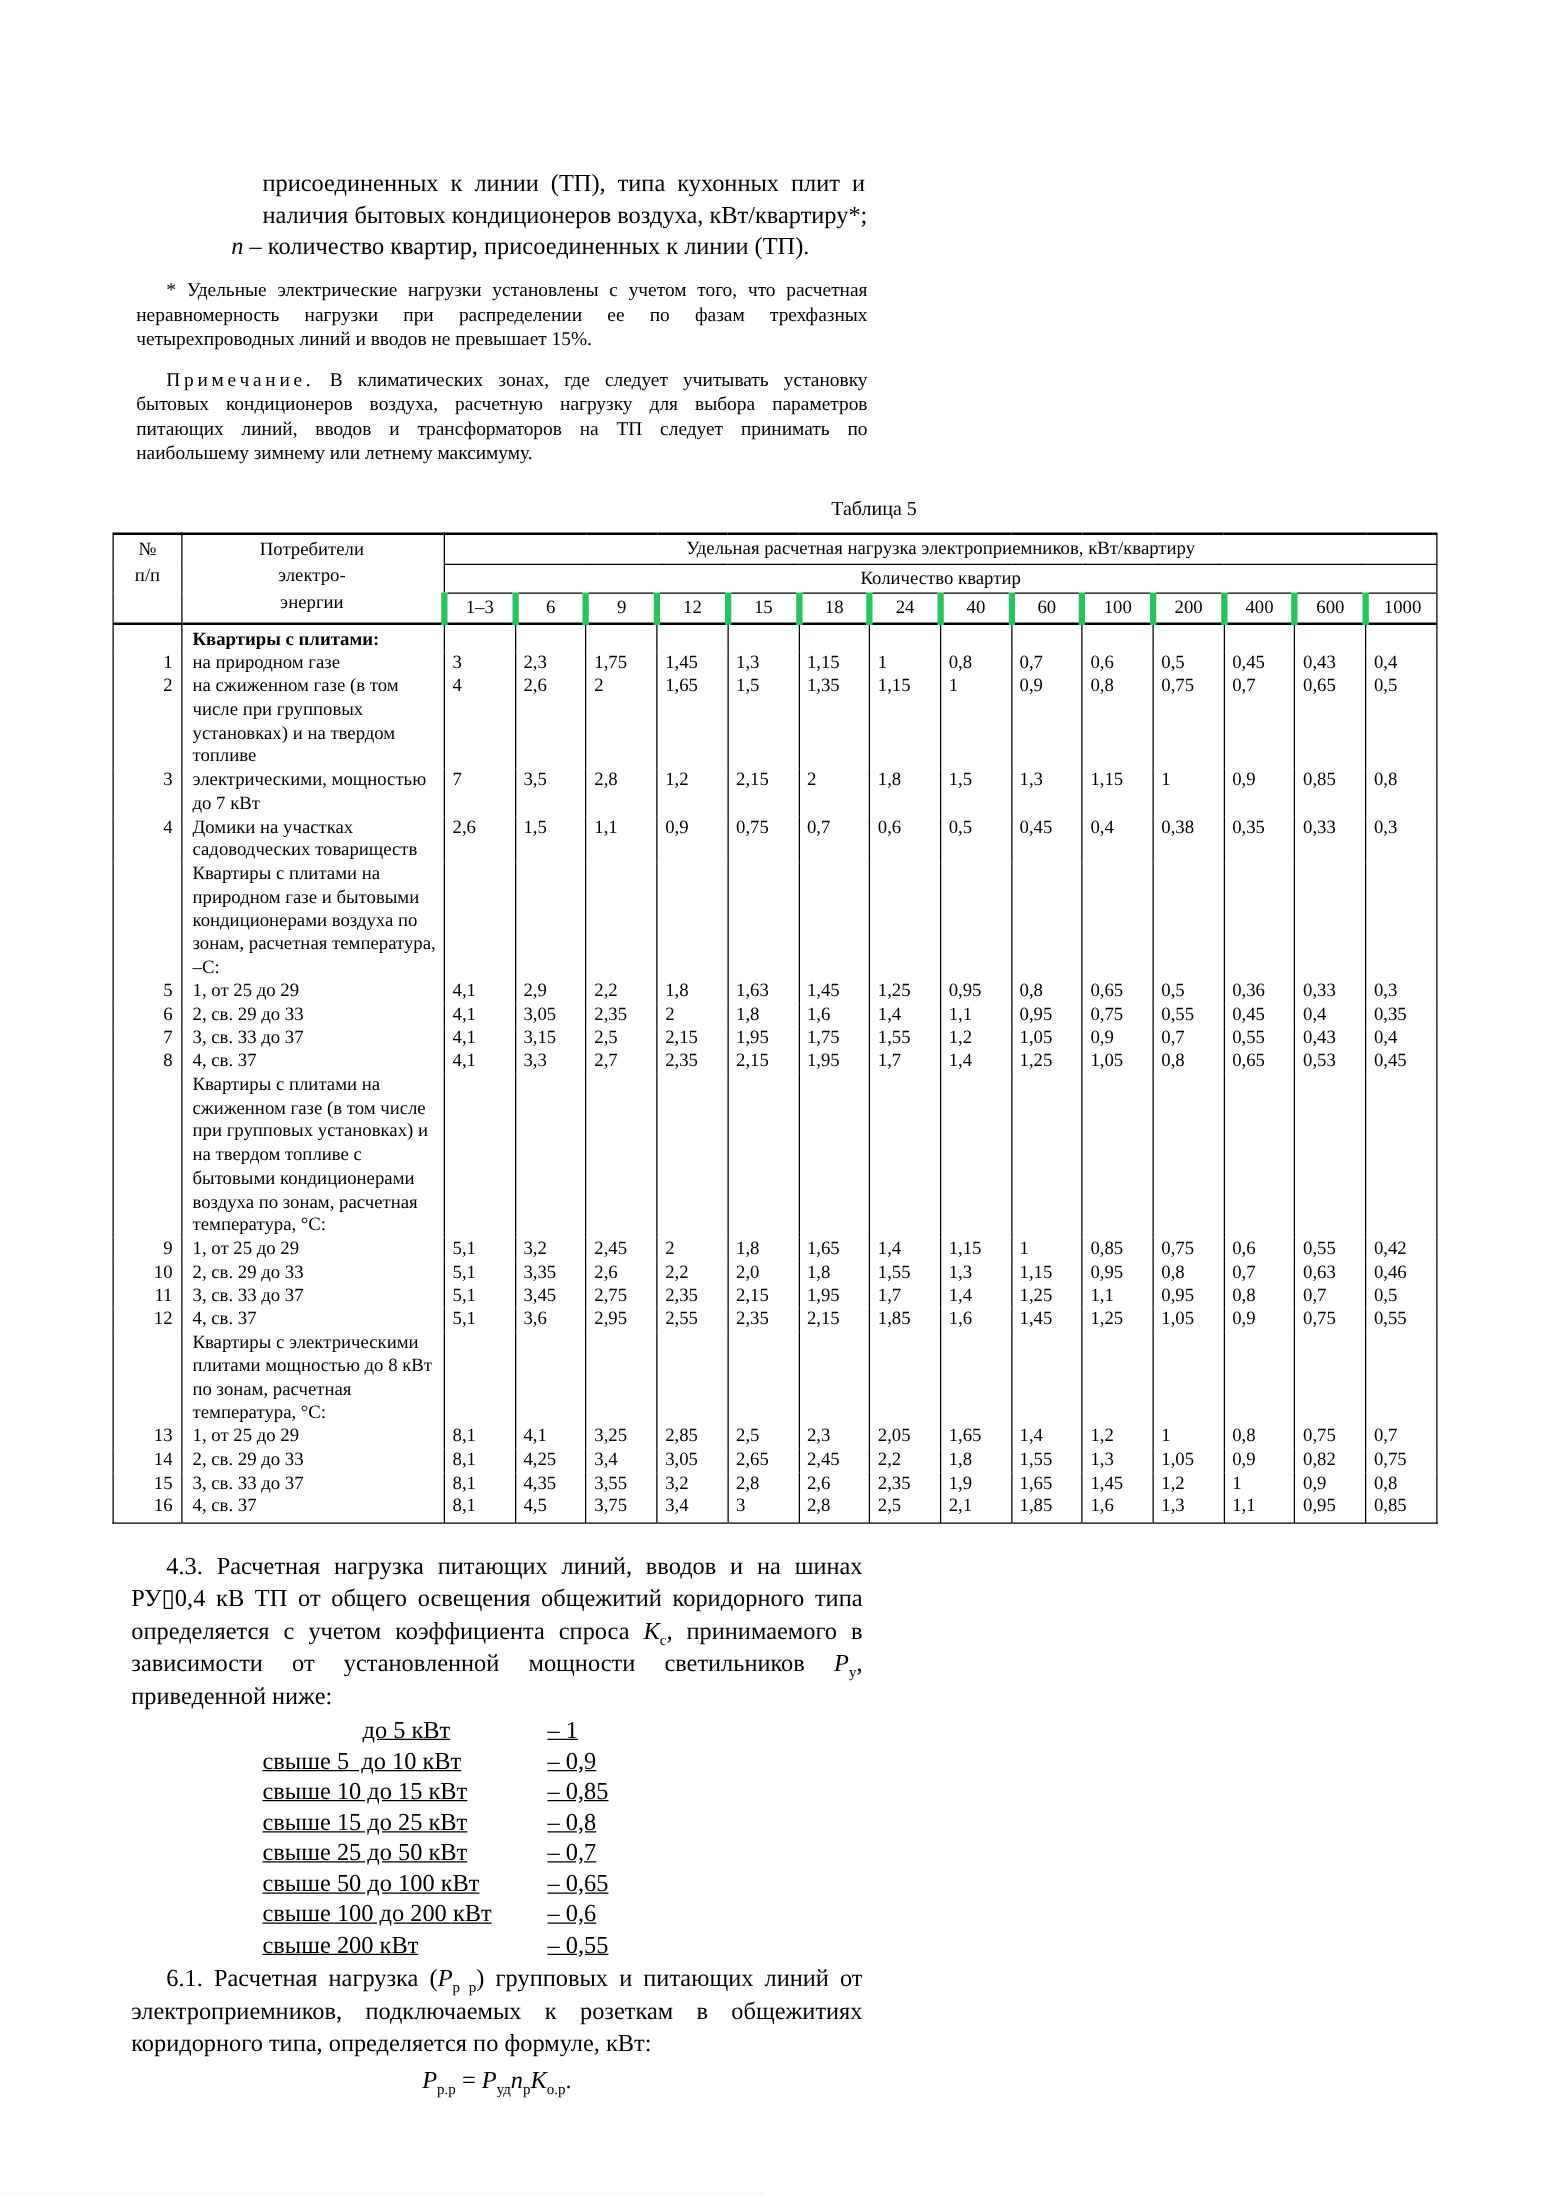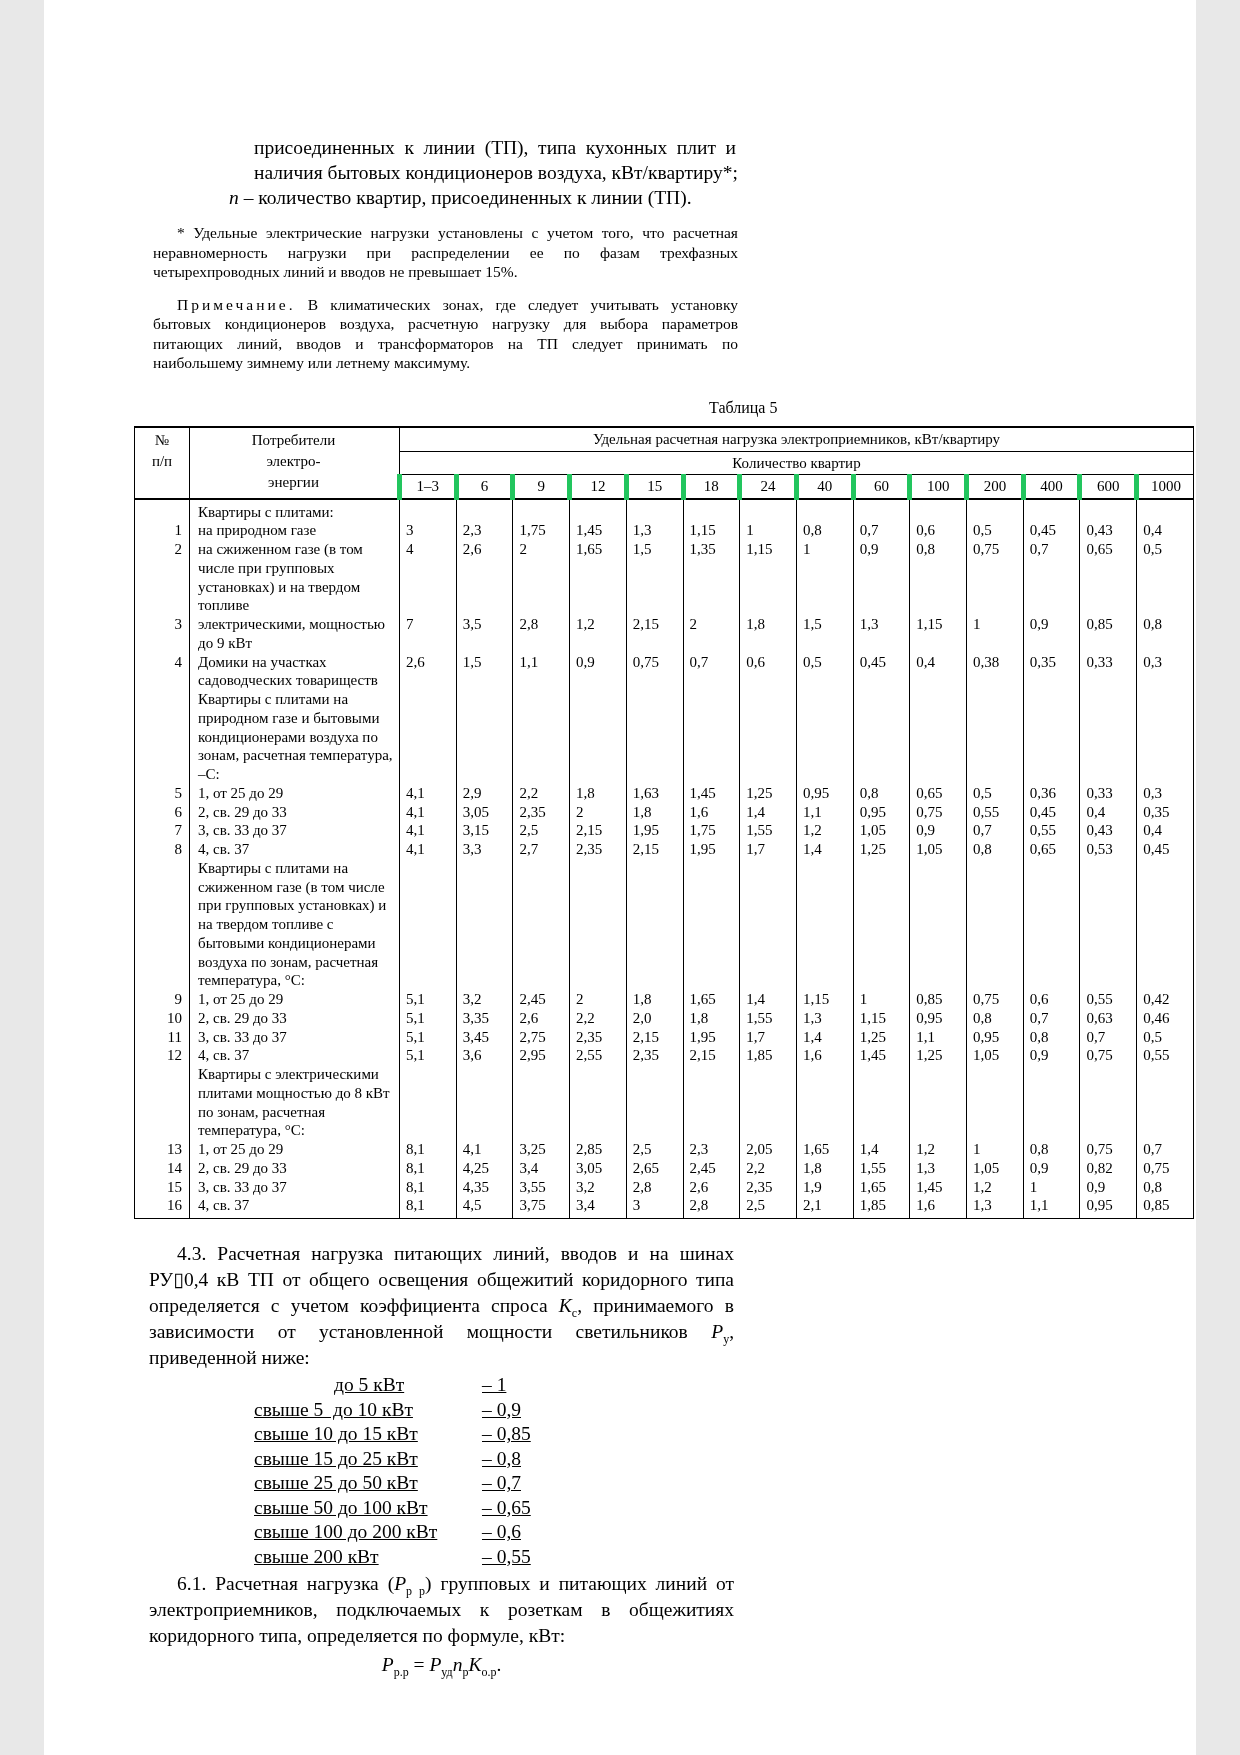--- a/index.html
+++ b/index.html
@@ -1,17 +1,17 @@
 <!DOCTYPE html>
 <html lang="ru"><head>
 <meta charset="utf-8">
 <style>
   html,body{margin:0;padding:0;background:#e8e8e8;}
   .page{
-    width:1152px;min-height:1755px;margin:0 auto;background:#ffffff;color:#000;
+    width:1240px;min-height:1755px;margin:0 auto;background:#ffffff;color:#000;
     font-family:"Liberation Serif","DejaVu Serif",serif;
     box-sizing:border-box;padding:135px 90px 40px 105px;
   }
   
   .intro-line{font-size:19.5px;line-height:25px;}
   .intro-line1{margin-left:105px;width:482px;text-align:justify;text-align-last:justify;}
   .intro-line2{margin-left:105px;}
   .intro-line3{margin-left:80px;}
   .intro-line3 i{font-style:italic;}
   
@@ -30,21 +30,21 @@
   .h-num,.h-consumer{
     vertical-align:top;border-right:1px solid #000;border-bottom:2.5px solid #000;
     white-space:pre-line;text-align:center;padding-top:2px;line-height:21px;
   }
   .h-span{border-bottom:1px solid #000;text-align:center;padding:1px 2px;line-height:21px;}
   .h-group{border-bottom:1px solid #000;text-align:center;padding:1px 2px;line-height:20px;}
   .t5 th.qcol{border-left:5px solid #22c55e;border-bottom:2.5px solid #000;text-align:center;padding:1px 0;line-height:21px;}
   .t5 tbody td{border-left:1px solid #000;vertical-align:top;padding:0 2px 0 6px;}
   .t5 tbody td.cnum{border-left:none;text-align:right;padding-right:7px;}
   .t5 tbody td.clabel{padding-left:8px;}
-  .t5 tbody tr:first-child td{padding-top:3px;}
+  .t5 tbody tr:first-child td{padding-top:3px;font-weight:bold;}
   .t5 tbody tr:last-child td{padding-bottom:3px;}
   
   .sec{width:585px;font-size:19.5px;line-height:26px;text-align:justify;text-indent:28px;margin:22px 0 0;}
   .sec i, .formula i{font-style:italic;}
   sub{font-size:12px;line-height:0;}
   
   .dl{margin:2px 0 0 105px;font-size:19.5px;line-height:24.5px;text-decoration:underline;}
   .dl-row{display:flex;}
   .dl-range{width:228px;white-space:pre;box-sizing:border-box;}
   .dl-row.first .dl-range{padding-left:80px;}
@@ -152,21 +152,21 @@
           <td class="cval">1</td>
           <td class="cval">0,9</td>
           <td class="cval">0,8</td>
           <td class="cval">0,75</td>
           <td class="cval">0,7</td>
           <td class="cval">0,65</td>
           <td class="cval">0,5</td>
         </tr>
         <tr>
           <td class="cnum">3</td>
-          <td class="clabel">электрическими, мощностью до 9 кВт</td>
+          <td class="clabel">электрическими, мощностью до 7 кВт</td>
           <td class="cval">7</td>
           <td class="cval">3,5</td>
           <td class="cval">2,8</td>
           <td class="cval">1,2</td>
           <td class="cval">2,15</td>
           <td class="cval">2</td>
           <td class="cval">1,8</td>
           <td class="cval">1,5</td>
           <td class="cval">1,3</td>
           <td class="cval">1,15</td>

